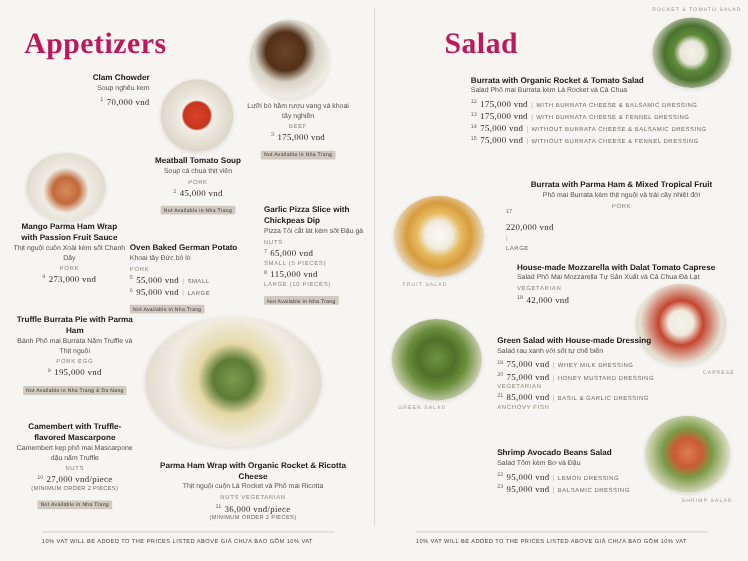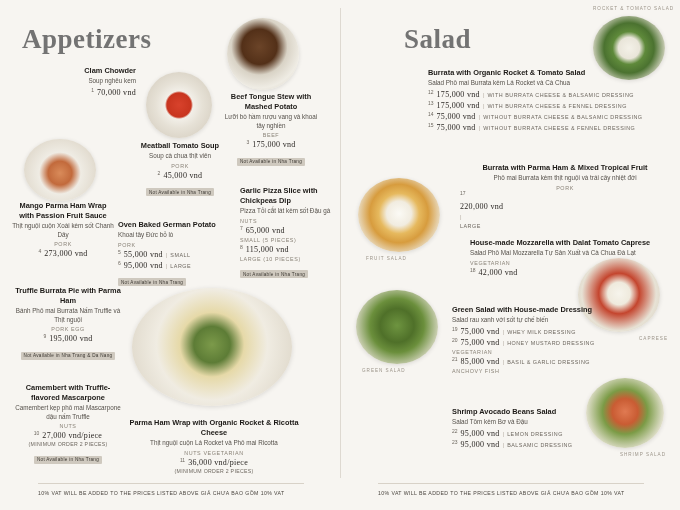--- a/index.html
+++ b/index.html
@@ -20,21 +20,21 @@
   }
 
   .col { position:absolute; top:0; width:340px; height:510px; }
   .col-left { left:0; }
   .col-right { left:340px; }
 
   .section-title {
     font-family:"Liberation Serif", serif;
     font-size:27px;
     letter-spacing:0.5px;
-    color:#737373;
+    color:#be185d;
     margin:0;
   }
 
   .item { position:absolute; }
   .item .name {
     font-size:7.4px; font-weight:bold; line-height:1.35; color:#1d1a17;
   }
   .item .desc {
     font-size:6.3px; line-height:1.38; color:#55504a; margin-top:1px;
   }
@@ -130,21 +130,20 @@
       <div class="desc">Soup cà chua thịt viên</div>
       <div class="tags">PORK</div>
       <div class="priceline">
         <span class="sup">2</span>
         <span class="val">45,000 vnd</span>
       </div>
       <div class="notavail">Not Available in Nha Trang</div>
     </div>
 
     <div class="item center" style="left:223px; top:92px; width:96px;">
-      <div class="name">Beef Tongue Stew with Mashed Potato</div>
       <div class="desc">Lưỡi bò hầm rượu vang và khoai tây nghiền</div>
       <div class="tags">BEEF</div>
       <div class="priceline">
         <span class="sup">3</span>
         <span class="val">175,000 vnd</span>
       </div>
       <div class="notavail">Not Available in Nha Trang</div>
     </div>
 
     <div class="item center" style="left:12px; top:201px; width:102px;">
@@ -209,21 +208,21 @@
       <div class="desc">Camembert kẹp phô mai Mascarpone dậu nấm Truffle</div>
       <div class="tags">NUTS</div>
       <div class="priceline">
         <span class="sup">10</span>
         <span class="val">27,000 vnd/piece</span>
       </div>
       <div class="minorder">(MINIMUM ORDER 2 PIECES)</div>
       <div class="notavail">Not Available in Nha Trang</div>
     </div>
 
-    <div class="item center" style="left:124px; top:418px; width:180px;">
+    <div class="item center" style="left:140px; top:418px; width:180px;">
       <div class="name">Parma Ham Wrap with Organic Rocket &amp; Ricotta Cheese</div>
       <div class="desc">Thịt nguội cuộn Lá Rocket và Phô mai Ricotta</div>
       <div class="tags">NUTS  VEGETARIAN</div>
       <div class="priceline">
         <span class="sup">11</span>
         <span class="val">36,000 vnd/piece</span>
       </div>
       <div class="minorder">(MINIMUM ORDER 2 PIECES)</div>
     </div>
 

